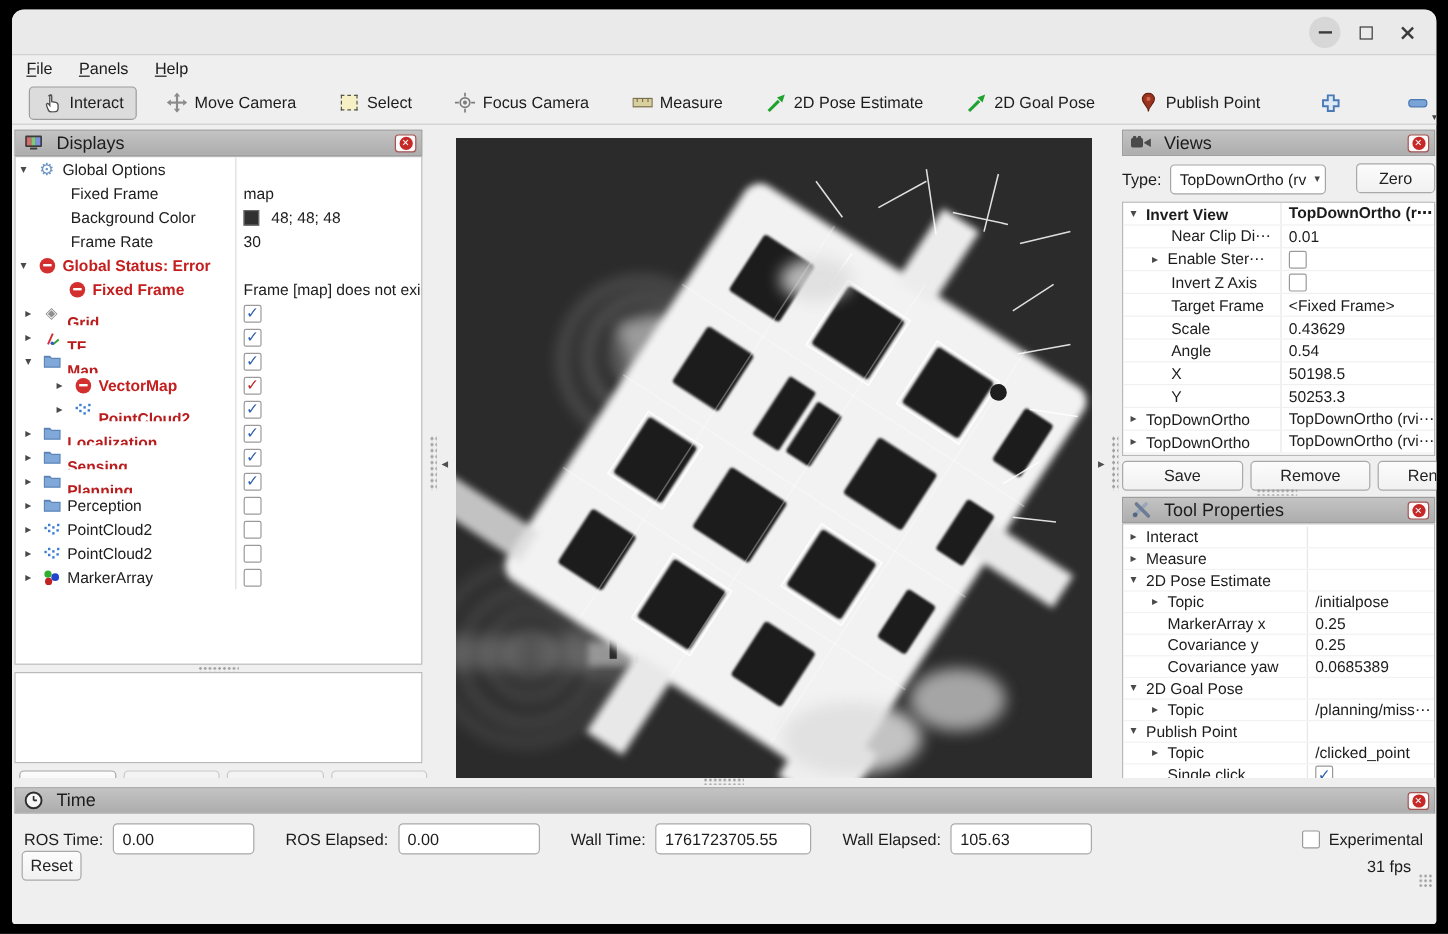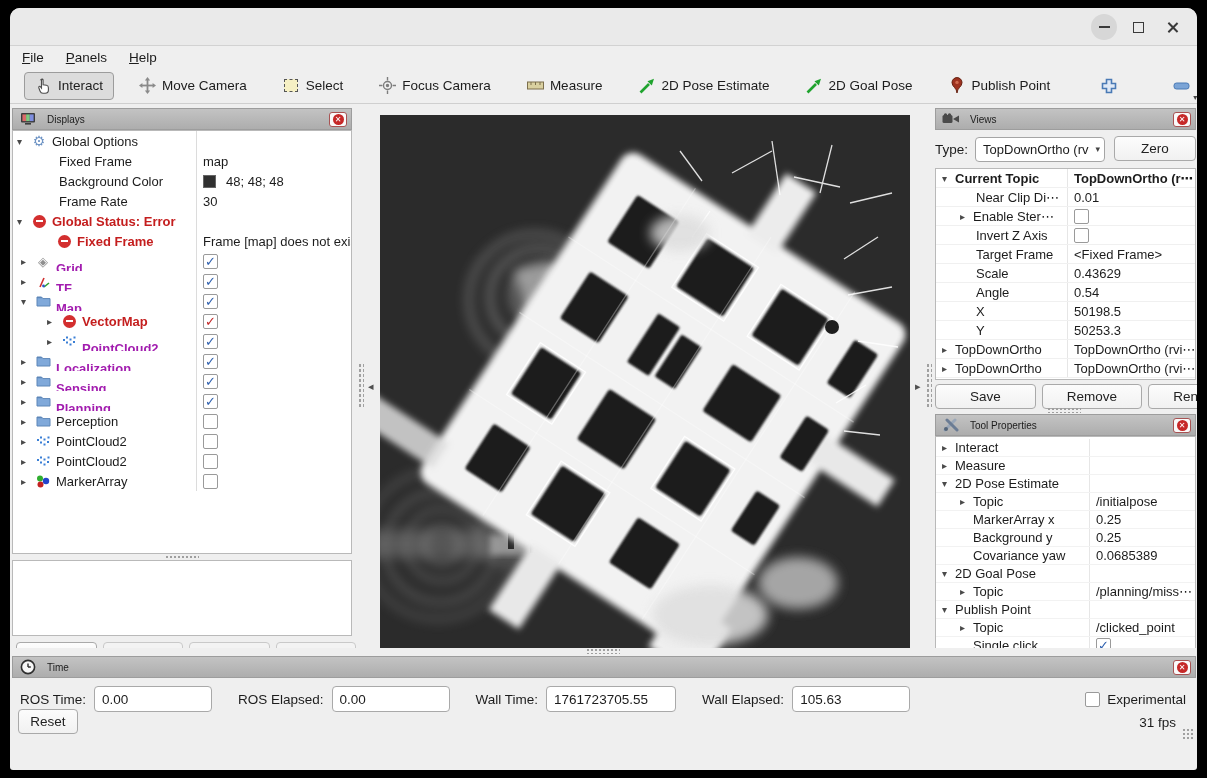--- a/index.html
+++ b/index.html
@@ -33,42 +33,42 @@
   .drag-dots-v { width:6px; height:22px; margin-right:8px;
                  background-image:radial-gradient(#a8a8a8 1px, transparent 1.2px); background-size:4px 4px; }
   .tbtn { display:flex; align-items:center; gap:6px; height:28px; padding:0 10px; border:1px solid transparent;
           border-radius:4px; font-size:13.5px; margin-right:14px; white-space:nowrap; }
   .tbtn.pressed { background:#dcdcdc; border-color:#9c9c9c; }
   .ticon { display:flex; align-items:center; justify-content:center; width:17px; height:17px; }
   .sel-sq { width:14px; height:13px; border:1.6px dashed #555; background:#f6f0c4; display:block; }
 
   
   .phead { height:22px; background:linear-gradient(#c3c3c3,#adadad); border:1px solid #9d9d9d;
-           display:flex; align-items:center; padding:0 4px 0 6px; font-size:10px; gap:6px;justify-content:center; }
+           display:flex; align-items:center; padding:0 4px 0 6px; font-size:15px; gap:6px;justify-content:center; }
   .phead .ptitle { flex:1; }
   .panel-close { width:18px; height:15px; background:#fafafa; border:1px solid #a85353; border-radius:3px;
                  display:flex; align-items:center; justify-content:center; }
   .panel-close .dot { width:11px; height:11px; border-radius:50%; background:#c62828; color:#fff; font-size:8px;
                       line-height:11px; text-align:center; font-weight:bold; }
   .panel-close .dot::before { content:"\2715"; }
   .btn { display:flex; align-items:center; justify-content:center; height:25px; border:1px solid #a9a9a9;
          border-radius:4px; background:linear-gradient(#fcfcfc,#f1f1f1); font-size:13.5px; color:#222; }
   .btn.disabled { color:#b9b9b9; border-color:#c9c9c9; background:#f3f3f3; }
   .cb { width:15px; height:15px; border:1px solid #9a9a9a; border-radius:2px; background:#fff;
         display:flex; align-items:center; justify-content:center; font-size:13px; font-weight:bold; }
   .cb.checked::before { content:"\2713"; color:#2d5fae; }
   .cb.checked.red::before { color:#c22525; }
   .exp { width:13px; font-size:10px; color:#4a4a4a; text-align:left; flex:none; }
   .exp.o::before { content:"\25BE"; }
   .exp.c::before { content:"\25B8"; }
   .tree { background:#fff; border:1px solid #b9b9b9; overflow:hidden; }
   .trow { display:flex; height:20px; align-items:center; font-size:13px; }
   .c1 { display:flex; align-items:center; height:100%; flex:none; overflow:hidden; white-space:nowrap; }
   .c2 { display:flex; align-items:center; height:100%; flex:1; overflow:hidden; white-space:nowrap; padding-left:6px; gap:5px; }
-  .t-blue { color:#a21caf; font-weight:bold;margin-top:14px; }
+  .t-blue { color:#b91c1c; font-weight:bold;margin-top:14px; }
   .t-red { color:#c41e1e; font-weight:bold; }
   .ic { display:flex; align-items:center; justify-content:center; width:18px; height:16px; flex:none; margin-right:4px; }
   .minus-circle { width:13px; height:13px; border-radius:50%; background:#d32f2f; display:flex; align-items:center; justify-content:center; }
   .minus-circle::before { content:""; width:7px; height:2px; background:#fff; }
   .swatch { width:13px; height:13px; background:#303030; border:1px solid #666; display:inline-block; margin-right:5px; }
 
   
   .displays-panel { position:absolute; left:2px; top:100px; width:340px; height:560px; }
   .displays-tree { position:absolute; left:0; top:22px; width:340px; height:424px; }
   .displays-tree .c1 { width:184px; border-right:1px solid #dcdcdc; }
@@ -86,41 +86,41 @@
   .vsplit .vdots { position:absolute; top:255px; width:6px; height:46px;
                    background-image:radial-gradient(#a0a0a0 1px, transparent 1.2px); background-size:4px 5px; }
 
   
   .right-col { position:absolute; left:925px; top:100px; width:261px; height:560px; }
   .type-row { position:absolute; left:0; top:28px; width:261px; height:26px; display:flex; align-items:center; font-size:13.5px; }
   .combo { display:flex; align-items:center; width:130px; height:25px; border:1px solid #a5a5a5; border-radius:4px;
            background:#fff; padding:0 4px 0 7px; margin-left:7px; font-size:13px; }
   .combo .cval { flex:1; overflow:hidden; white-space:nowrap; }
   .combo .carr { font-size:9px; color:#444; }
-  .zero-btn { position:absolute; right:0; top:0; width:82px; height:25px; }
+  .zero-btn { position:absolute; right:0; top:0; width:66px; height:25px; }
   .views-tree { position:absolute; left:0; top:60px; width:261px; height:212px; }
   .views-tree .trow { height:19px; border-bottom:1px solid #f0f0f0; }
   .views-tree .c1 { width:132px; border-right:1px solid #e6e6e6; }
   .views-btns { position:absolute; left:0; top:276px; width:314px; display:flex; gap:6px; }
   .views-btns .btn { flex:1; }
   .tool-head { position:absolute; left:0; top:306px; width:261px; }
   .tools-tree { position:absolute; left:0; top:328px; width:261px; height:222px; padding-top:2px; }
   .tools-tree .trow { height:18px; border-bottom:1px solid #f2f2f2; }
   .tools-tree .c1 { width:154px; border-right:1px solid #e6e6e6; }
   .bold { font-weight:bold; }
 
   
   .time-panel { position:absolute; left:0; top:640px; width:1186px; height:94px; background:#efefef; }
   .time-head { position:absolute; left:2px; top:8px; width:1184px; }
   .time-fields { position:absolute; left:10px; top:38px; right:10px; display:flex; align-items:center; font-size:13.5px; }
   .time-fields label { margin-right:8px; }
   .time-fields input { height:26px; border:1px solid #a9a9a9; border-radius:4px; padding:0 7px; font-size:13.5px;
                        font-family:inherit; color:#1c1c1c; background:#fff; margin-right:26px; }
   .exp-wrap { margin-left:auto; display:flex; align-items:center; gap:7px; }
-  .reset-btn { position:absolute; left:8px; bottom:8px; width:60px; height:25px; }
+  .reset-btn { position:absolute; left:8px; bottom:8px; width:50px; height:25px; }
   .fps { position:absolute; right:20px; bottom:12px; font-size:13.5px; }
   .grip { position:absolute; right:2px; bottom:2px; width:12px; height:12px;
           background-image:radial-gradient(#a0a0a0 1px, transparent 1.2px); background-size:4px 4px; }
   .top-dots { position:absolute; left:576px; top:0px; width:34px; height:6px;
               background-image:radial-gradient(#9f9f9f 1px, transparent 1.2px); background-size:4px 4px; }
   .rc-dots { position:absolute; left:112px; top:299px; width:34px; height:6px;
              background-image:radial-gradient(#9f9f9f 1px, transparent 1.2px); background-size:4px 4px; }
 </style>
 </head>
 <body>
@@ -656,21 +656,21 @@
         <span class="cval">TopDownOrtho (rv</span>
         <span class="carr">▾</span>
       </div>
       <div class="btn zero-btn" style="position:absolute">Zero</div>
     </div>
 
     <div class="tree views-tree">
       <div class="trow">
         <div class="c1" style="padding-left:6px">
               <span class="exp o"></span>
-              <span class="bold">Current Topic</span>
+              <span class="bold">Invert View</span>
             </div>
         <div class="c2 bold">
               <span>TopDownOrtho (r⋯</span>
             </div>
       </div>
       <div class="trow">
         <div class="c1" style="padding-left:40px">
               <span>Near Clip Di⋯</span>
             </div>
         <div class="c2">
@@ -810,21 +810,21 @@
       <div class="trow">
         <div class="c1" style="padding-left:37px">
               <span>MarkerArray x</span>
             </div>
         <div class="c2">
               <span>0.25</span>
             </div>
       </div>
       <div class="trow">
         <div class="c1" style="padding-left:37px">
-              <span>Background y</span>
+              <span>Covariance y</span>
             </div>
         <div class="c2">
               <span>0.25</span>
             </div>
       </div>
       <div class="trow">
         <div class="c1" style="padding-left:37px">
               <span>Covariance yaw</span>
             </div>
         <div class="c2">

